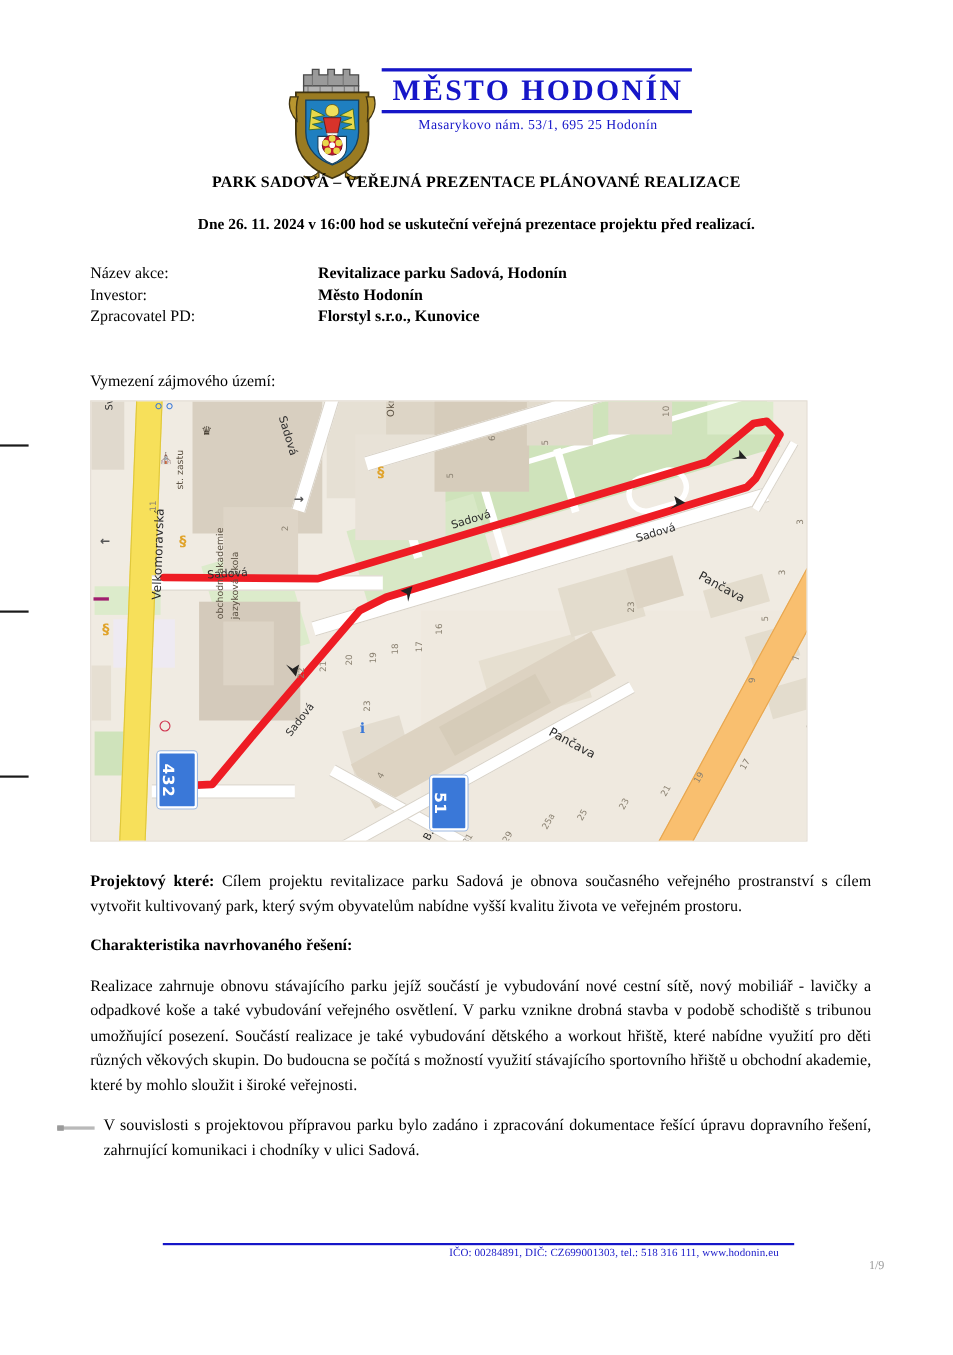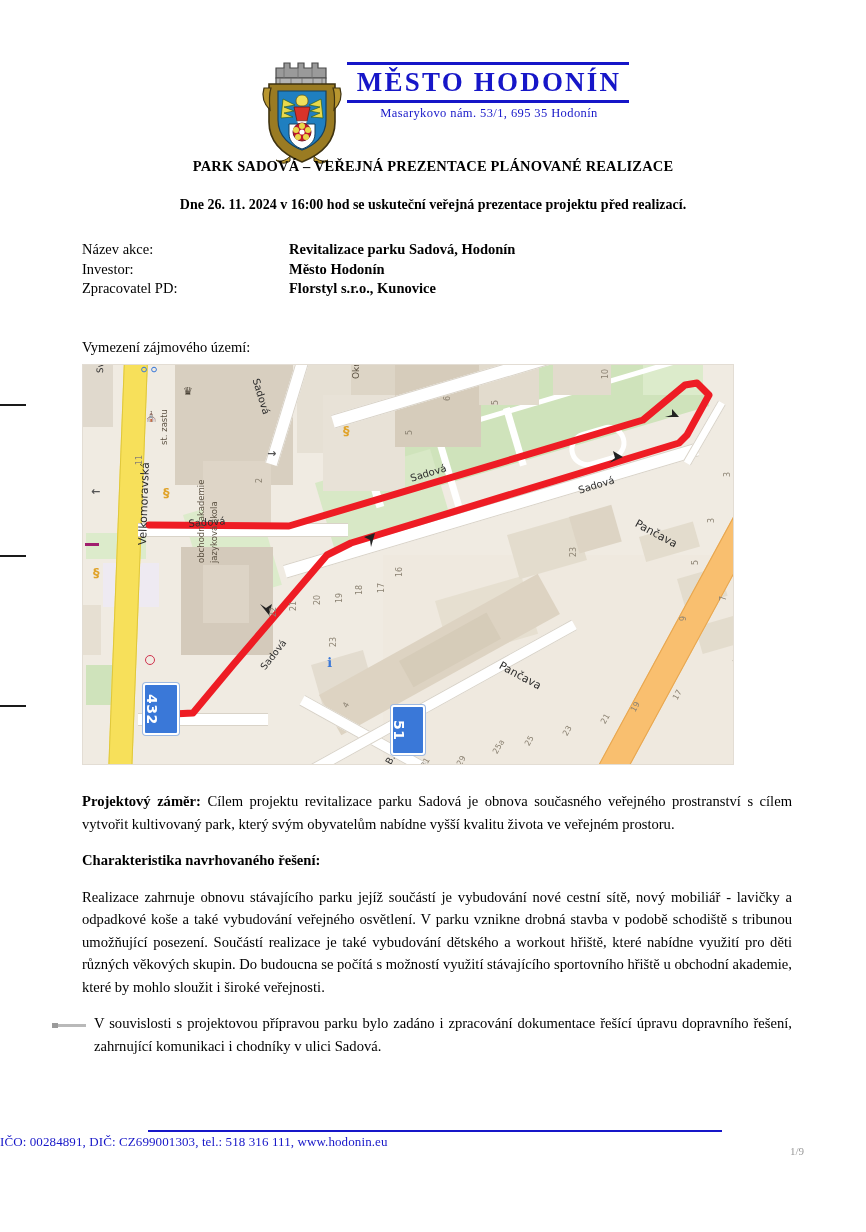--- a/index.html
+++ b/index.html
@@ -218,22 +218,22 @@
     top: 1130px;
     width: 574px;
     height: 2px;
     background: #1616c8;
   }
   .footer-text {
     position: absolute;
     left: 0;
     top: 1134px;
     width: 708px;
-    text-align: left;
-    font-size: 13px;
+    text-align: right;
+    font-size: 10px;
     color: #1616c8;
     letter-spacing: 0.1px;
   }
   .page-num {
     position: absolute;
     right: 62px;
     top: 1145px;
     font-size: 11px;
     color: #9a9a9a;
   }
@@ -291,21 +291,21 @@
           <circle cx="42" cy="85" r="3"></circle>
         <circle cx="40" cy="78" r="3"></circle>
       </g>
       <circle cx="46" cy="80" r="2.6" fill="#ffffff"></circle>
     </svg>
 
     <div class="header-text">
       <div class="rule-top"></div>
       <div class="city-name">MĚSTO HODONÍN</div>
       <div class="rule-bottom"></div>
-      <div class="city-address">Masarykovo nám. 53/1, 695 35  Hodonín</div>
+      <div class="city-address">Masarykovo nám. 53/1, 695 25  Hodonín</div>
     </div>
   </div>
 
   <div class="doc-title">PARK SADOVÁ – VEŘEJNÁ PREZENTACE PLÁNOVANÉ REALIZACE</div>
   <div class="doc-subtitle">Dne 26. 11. 2024 v 16:00 hod se uskuteční veřejná prezentace projektu před realizací.</div>
 
   <table class="info-table">
     <tbody>
     <tr>
       <td class="info-label">Název akce:</td>
@@ -485,21 +485,21 @@
     <div class="hnum" style="left:440px;top:378px;transform:rotate(-60deg);transform-origin:0 0;">25</div>
     <div class="hnum" style="left:408px;top:386px;transform:rotate(-60deg);transform-origin:0 0;">25a</div>
     <div class="hnum" style="left:372px;top:398px;transform:rotate(-60deg);transform-origin:0 0;">29</div>
     <div class="hnum" style="left:336px;top:400px;transform:rotate(-60deg);transform-origin:0 0;">31</div>
     <div class="hnum" style="left:258px;top:340px;transform:rotate(-60deg);transform-origin:0 0;">4</div>
     <div class="hnum" style="left:640px;top:112px;transform:rotate(-90deg);transform-origin:0 0;">3</div>
     <div class="hnum" style="left:648px;top:296px;transform:rotate(-60deg);transform-origin:0 0;">13</div>
   </div>
 
   <div class="body-wrap">
-    <p><span class="lead">Projektový záměr:</span><span> Cílem projektu revitalizace parku Sadová je obnova současného veřejného prostranství s cílem vytvořit kultivovaný park, který svým obyvatelům nabídne vyšší kvalitu života ve veřejném prostoru.</span></p>
+    <p><span class="lead">Projektový které:</span><span> Cílem projektu revitalizace parku Sadová je obnova současného veřejného prostranství s cílem vytvořit kultivovaný park, který svým obyvatelům nabídne vyšší kvalitu života ve veřejném prostoru.</span></p>
     <p class="subhead">Charakteristika navrhovaného řešení:</p>
     <p>Realizace zahrnuje obnovu stávajícího parku jejíž součástí je vybudování nové cestní sítě, nový mobiliář - lavičky a odpadkové koše a také vybudování veřejného osvětlení. V parku vznikne drobná stavba v podobě schodiště s tribunou umožňující posezení. Součástí realizace je také vybudování dětského a workout hřiště, které nabídne využití pro děti různých věkových skupin. Do budoucna se počítá s možností využití stávajícího sportovního hřiště u obchodní akademie, které by mohlo sloužit i široké veřejnosti.</p>
     <p class="tight">V souvislosti s projektovou přípravou parku bylo zadáno i zpracování dokumentace řešící úpravu dopravního řešení, zahrnující komunikaci i chodníky v ulici Sadová.</p>
   </div>
 
   <div class="footer-rule"></div>
   <div class="footer-text">IČO: 00284891, DIČ: CZ699001303, tel.: 518 316 111, www.hodonin.eu</div>
   <div class="page-num">1/9</div>
 
 </div>

